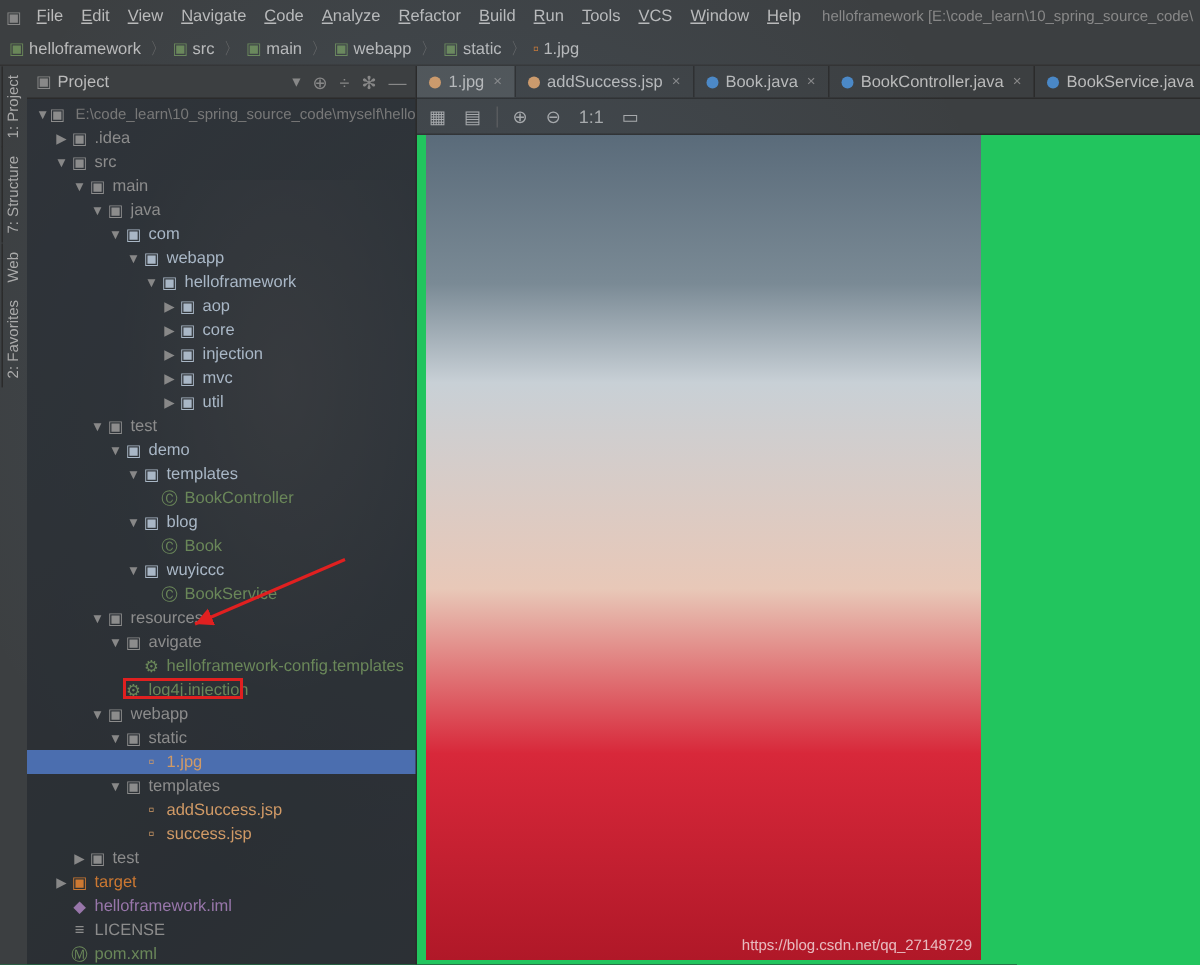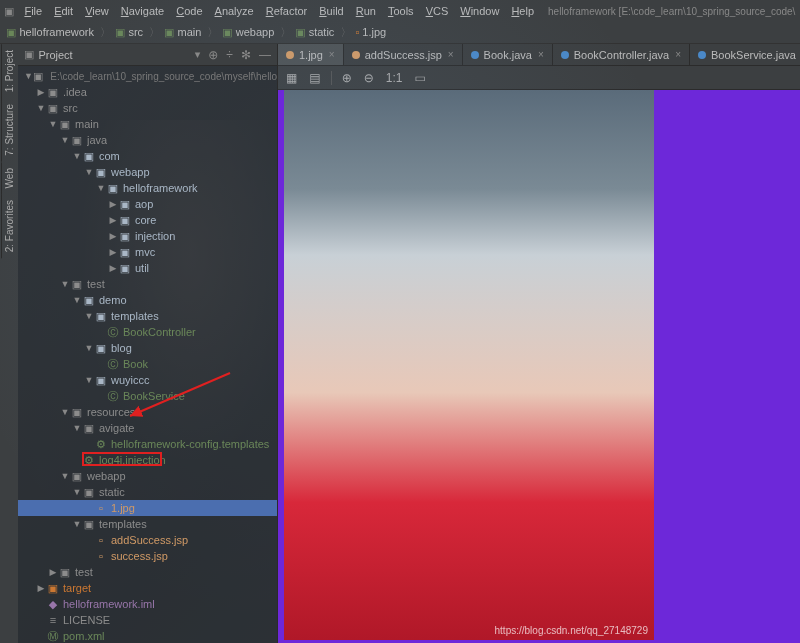--- a/index.html
+++ b/index.html
@@ -35,21 +35,21 @@
 .c-target { color: #cc7832; }
 .c-iml { color: #9876aa; }
 .editor { flex: 1; display: flex; flex-direction: column; background: #2b2b2b; min-width: 0; }
 .ed-tabs { display: flex; height: 22px; background: #3c3f41; border-bottom: 1px solid #2b2b2b; overflow: hidden; }
 .ed-tab { display: flex; align-items: center; padding: 0 8px; border-right: 1px solid #2b2b2b; cursor: pointer; font-size: 11px; color: #bbb; }
 .ed-tab.active { background: #4e5254; }
 .ed-tab .dot { width: 8px; height: 8px; border-radius: 50%; margin-right: 5px; }
 .ed-tab .close { margin-left: 6px; color: #888; font-size: 10px; }
 .ed-toolbar { display: flex; align-items: center; height: 24px; background: #3c3f41; border-bottom: 1px solid #2b2b2b; padding: 0 6px; gap: 8px; color: #aaa; font-size: 12px; }
 .ed-toolbar .btn { cursor: pointer; padding: 2px; }
-.canvas { flex: 1; background: #6d28d9; display: flex; align-items: flex-start; justify-content: flex-start; overflow: hidden; position: relative; }
+.canvas { flex: 1; background: #22c55e; display: flex; align-items: flex-start; justify-content: flex-start; overflow: hidden; position: relative; }
 .image-placeholder { width: 370px; height: 550px; margin-left: 6px; background: linear-gradient(180deg, #5a6b7a 0%, #7a8a95 18%, #c8d0d6 30%, #e8c8b8 55%, #d8283a 75%, #b01828 100%); position: relative; }
 .watermark { position: absolute; right: 6px; bottom: 4px; font-size: 10px; color: rgba(255,255,255,0.7); }
 .annot-box { position: absolute; border: 2px solid #e02020; pointer-events: none; z-index: 50; }
 .annot-arrow { position: absolute; pointer-events: none; z-index: 50; }
 .bg-overlay { position: absolute; inset: 0; background: radial-gradient(circle at 40% 40%, rgba(120,160,200,0.15), transparent 60%); pointer-events: none; }
 .ghost-face { position: absolute; left: 60px; top: 120px; width: 260px; height: 380px; background: radial-gradient(ellipse at 50% 35%, rgba(220,200,190,0.18), transparent 60%); pointer-events: none; }
 </style>
 </head>
 <body>
 

